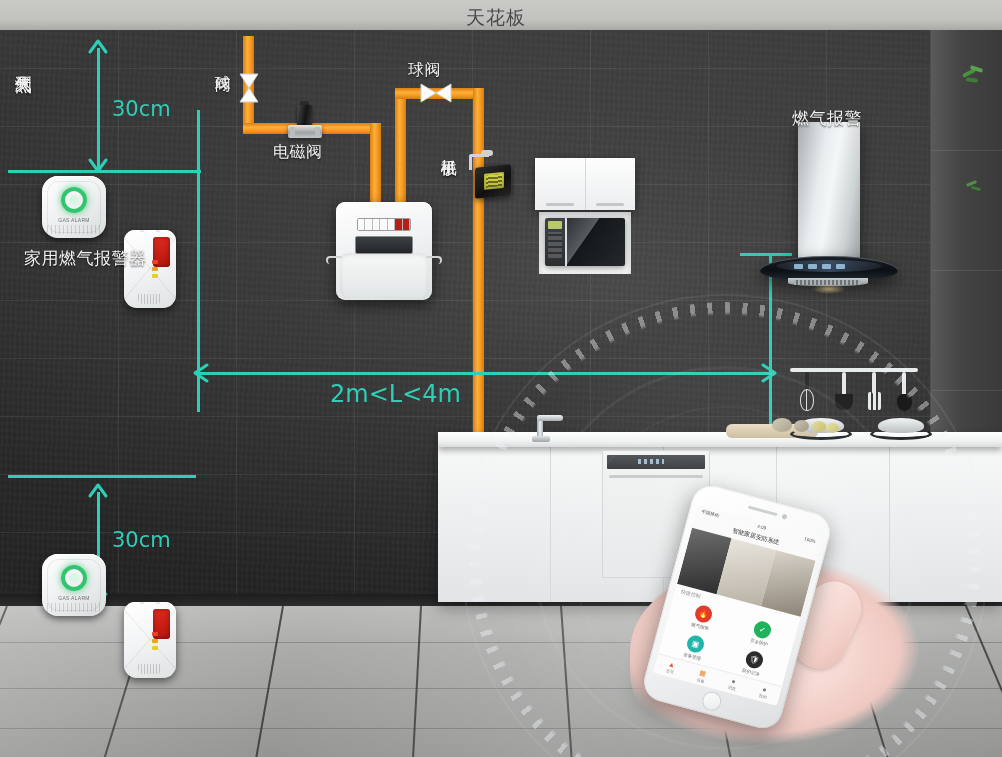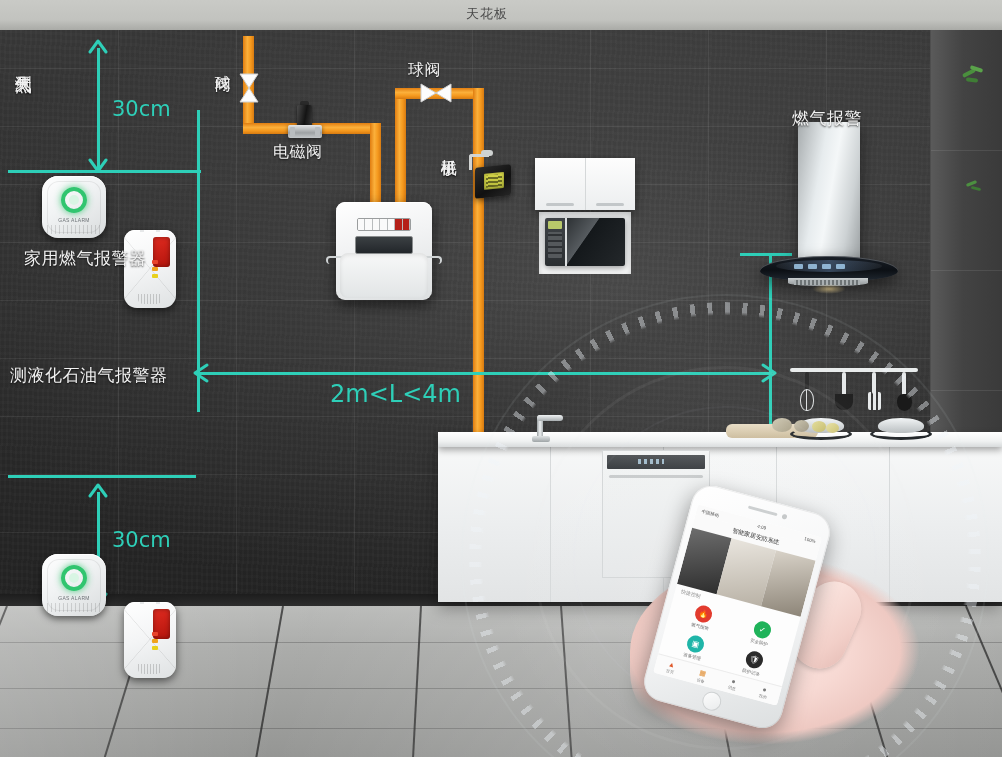--- a/index.html
+++ b/index.html
@@ -9,21 +9,21 @@
     background:#2b2b2b; position:relative;
   }
   #stage { position:absolute; inset:0; width:1002px; height:757px; overflow:hidden; }
 
   
   .ceiling {
     position:absolute; left:0; top:0; width:1002px; height:36px;
     background:linear-gradient(to bottom,#c9cac6 0%,#c2c3bf 55%,#9b9c98 100%);
   }
   .ceiling-label {
-    position:absolute; left:466px; top:5px; font-size:13px; color:#4a4a4a;
+    position:absolute; left:466px; top:5px; font-size:19px; color:#4a4a4a;
     letter-spacing:1px; white-space:nowrap;
   }
 
   
   .wall {
     position:absolute; left:0; top:30px; width:1002px; height:570px;
     background:
       linear-gradient(to bottom, rgba(255,255,255,0.06), rgba(0,0,0,0.18)),
       radial-gradient(ellipse 70% 60% at 62% 46%, #4b4b4b 0%, #3a3a3a 48%, #2c2c2c 100%);
   }
@@ -692,21 +692,20 @@
     <div class="dt-red"></div>
     <div class="dt-leds">
       <i style="background:#e8442c"></i>
         <i style="background:#f0a31c"></i>
         <i style="background:#e8d11c"></i>
     </div>
     <div class="dt-grill"></div>
   </div>
   <div class="label" style="left:24px; top:247px;">家用燃气报警器</div>
 
-  <div class="label" style="left:10px; top:364px;">测液化石油气报警器</div>
 
   <div class="dev detector-round" style="left:42px; top:414px; width:64px; height:62px;">
     <div class="det-ring"></div>
     <div class="det-brand">GAS ALARM</div>
     <div class="det-vents"></div>
   </div>
 
   <div class="dev detector-tall" style="left:124px; top:400px; width:52px; height:76px;">
     <div class="dt-prongs">
         <i style="left:3px"></i>

